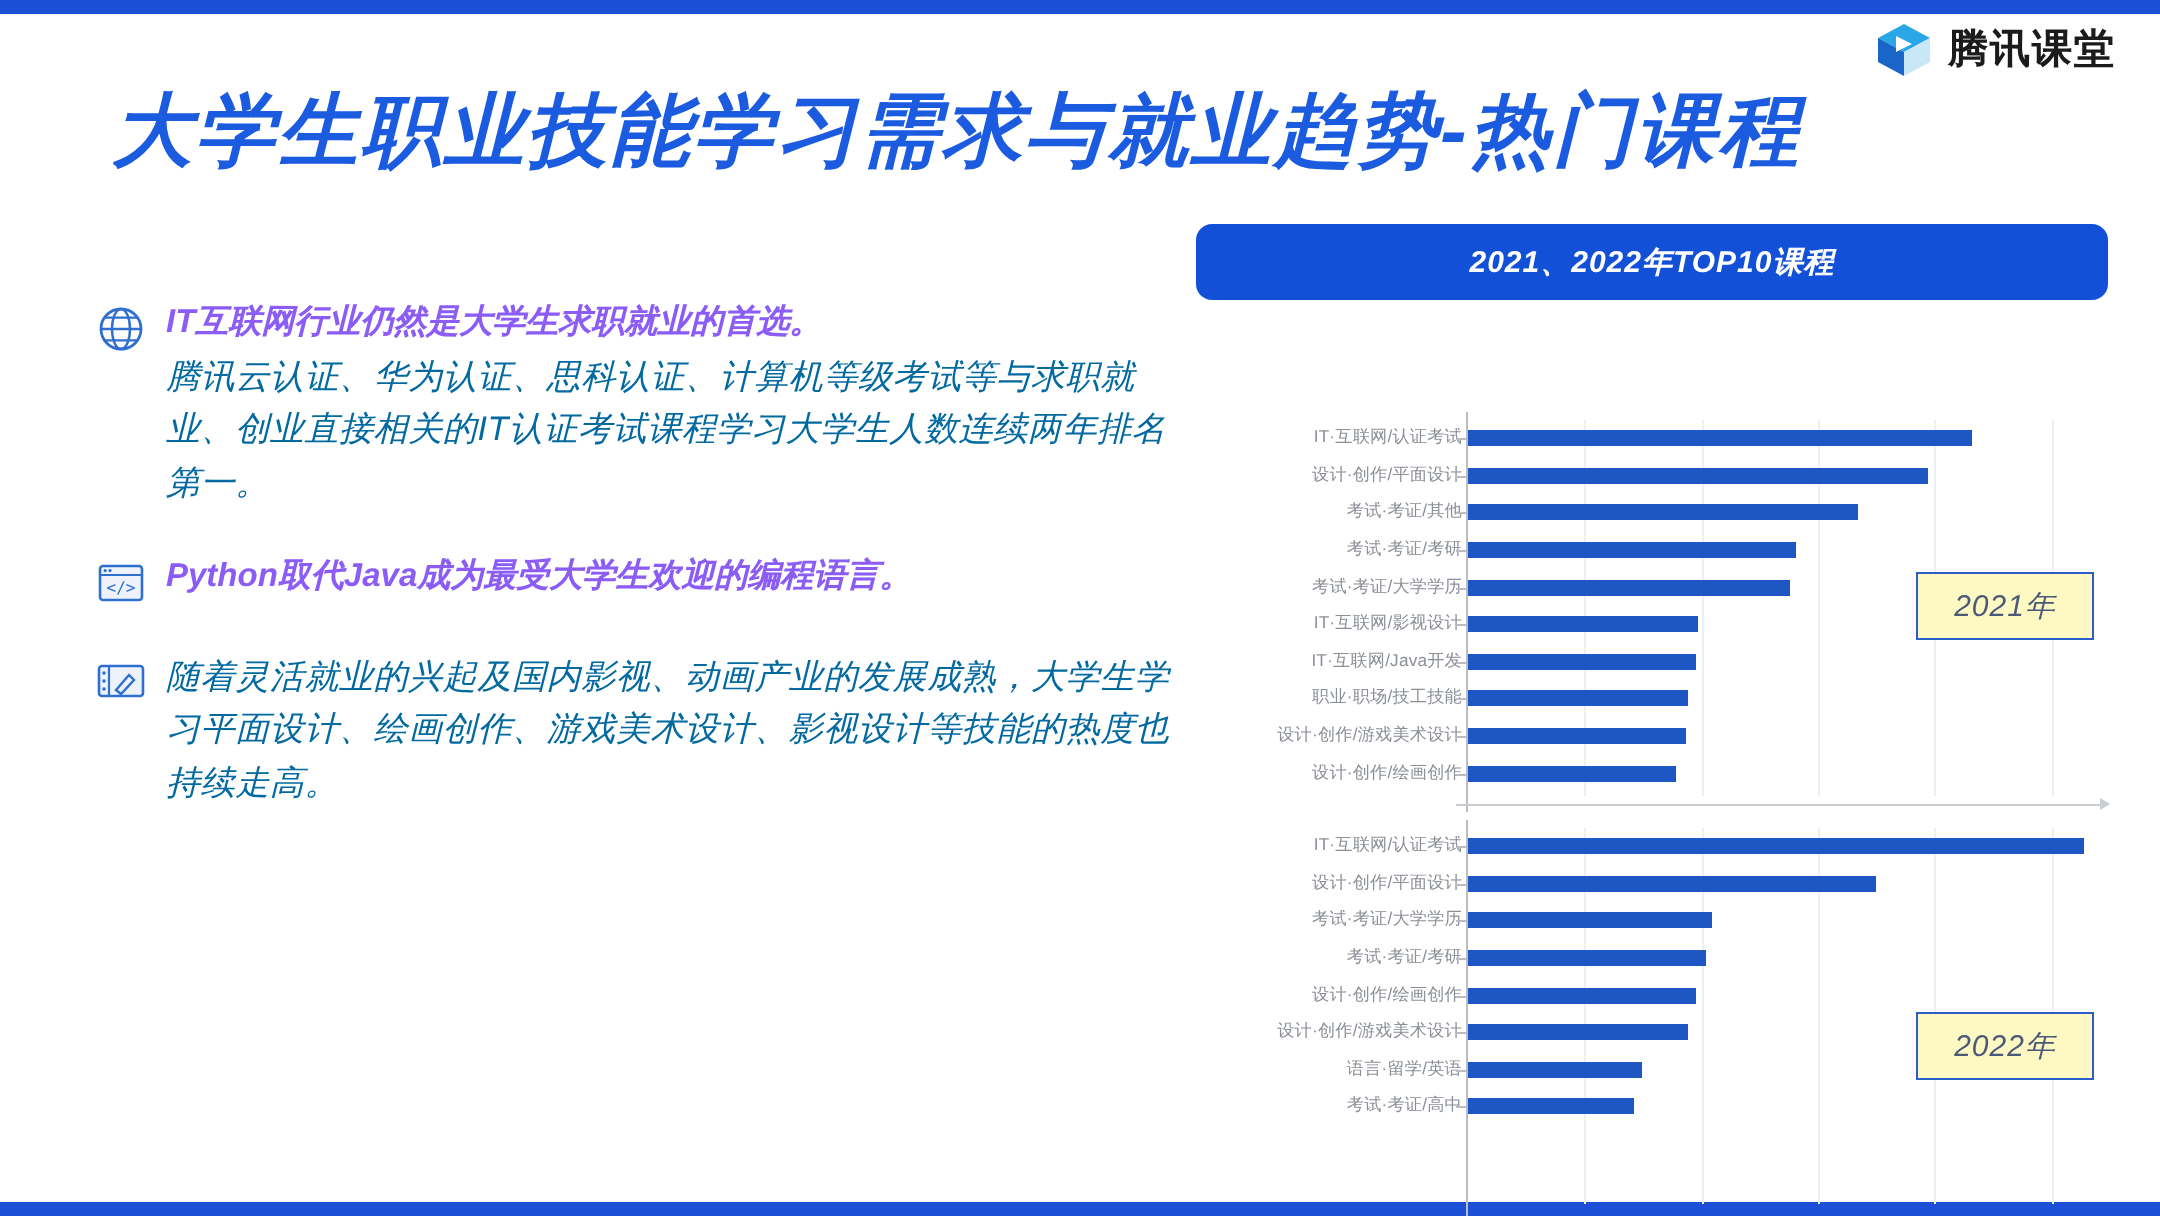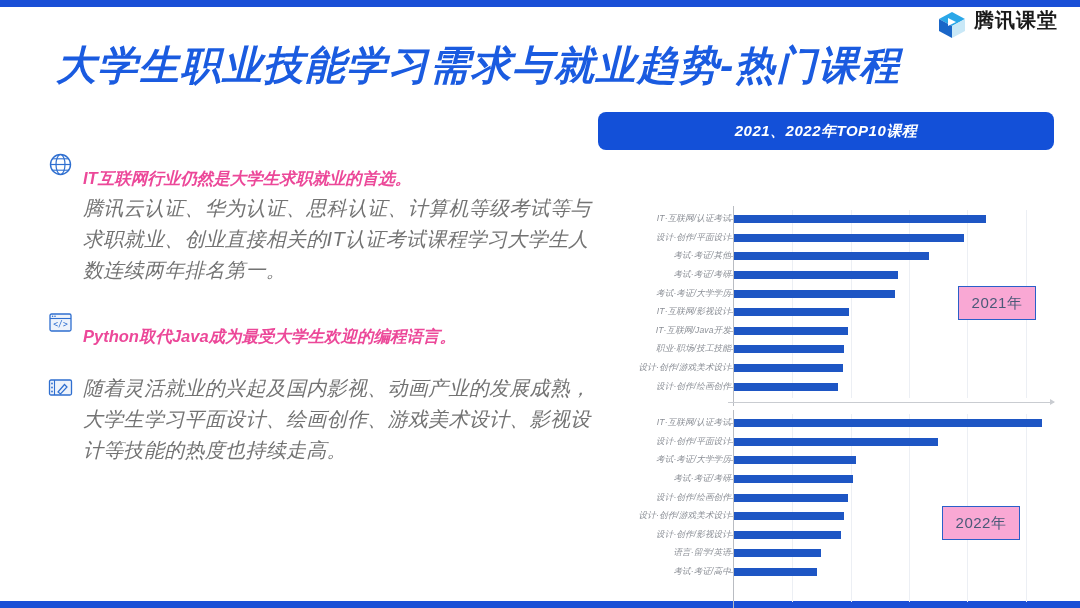--- a/index.html
+++ b/index.html
@@ -20,21 +20,21 @@
     background: #1a4fd6;
   }
   .bottom-rule {
     position: absolute; left: 0; bottom: 0; width: 1080px; height: 7px;
     background: #1a4fd6;
   }
 
   
   .logo {
     position: absolute; right: 22px; top: 10px;
-    display: flex; gap: 7px;
+    display: flex; align-items: center; gap: 7px;
   }
   .logo-mark { width: 30px; height: 30px; position: relative; }
   .logo-text {
     font-size: 20px; font-weight: 700; color: #1b1b1b;
     letter-spacing: 1px; line-height: 1;
   }
 
   
   .page-title {
     position: absolute; left: 56px; top: 38px;
@@ -46,24 +46,24 @@
   .left-col {
     position: absolute; left: 48px; top: 150px; width: 545px;
   }
   .bullet { display: flex; gap: 10px; margin-bottom: 22px; }
   .bullet-icon {
     flex: 0 0 auto; width: 25px; height: 25px; margin-top: 2px;
   }
   .bullet-body { flex: 1 1 auto; }
   .bullet-head {
     font-size: 16.5px; font-weight: 700; font-style: italic;
-    color: #ec4899; line-height: 1.45; margin-bottom: 2px; margin-top: 17px;
+    color: #8b5cf6; line-height: 1.45; margin-bottom: 2px;
   }
   .bullet-text {
-    font-size: 20px; font-style: italic; color: #737373;
+    font-size: 17px; font-style: italic; color: #0369a1;
     line-height: 1.55; letter-spacing: .3px;
   }
 
   
   .chart-panel {
     position: absolute; left: 598px; top: 112px;
     width: 456px; height: 462px;
   }
   .chart-title-bar {
     width: 456px; height: 38px; border-radius: 8px;
@@ -93,21 +93,21 @@
     background: #b9bcc2; left: 135px;
   }
   .rows { position: absolute; left: 0; right: 0; top: 0; }
   .row {
     height: 18.6px; display: flex; align-items: center;
     position: relative;
   }
   .row-label {
     position: absolute; right: 323px; width: 126px;
     text-align: right;
-    font-size: 8.6px; font-style: italic; color: #8b8f96;
+    font-size: 8.6px; color: #8b8f96;
     white-space: nowrap; letter-spacing: .1px;
   }
   .row-tick {
     position: absolute; left: 130px; width: 5px; height: 1px;
     background: #b9bcc2; top: 50%;
   }
   .bar {
     position: absolute; left: 136px; height: 8px;
     background: #1e56c4; top: 50%; transform: translateY(-50%);
   }
@@ -116,28 +116,28 @@
     background: #c9ccd1; top: 248px;
   }
   .sep-arrow {
     position: absolute; left: 452px; top: 245px;
     width: 0; height: 0;
     border-left: 5px solid #c9ccd1;
     border-top: 3px solid transparent;
     border-bottom: 3px solid transparent;
   }
   .year-badge {
-    position: absolute; width: 78px; height: 34px;
-    border: 1.6px solid #2a5fc9; background: #f9a8d4;
+    position: absolute; width: 89px; height: 34px;
+    border: 1.6px solid #2a5fc9; background: #fef9c3;
     display: flex; align-items: center; justify-content: center;
-    font-size: 15px; color: #4a5a78;
+    font-size: 15px; font-style: italic; color: #4a5a78;
     letter-spacing: .5px;
   }
   .year-badge.b2021 { left: 360px; top: 132px; }
-  .year-badge.b2022 { left: 344px; top: 352px; }
+  .year-badge.b2022 { left: 360px; top: 352px; }
 </style>
 </head>
 <body>
 
 <div class="slide">
 
   <div class="top-rule"></div>
   <div class="bottom-rule"></div>
 
   <div class="logo">
@@ -313,25 +313,20 @@
                 <div class="row-label">设计·创作/绘画创作</div>
                 <div class="row-tick"></div>
                 <div class="bar" style="width: 113.72px; background: rgb(30, 86, 196);"></div>
               </div>
               <div class="row">
                 <div class="row-label">设计·创作/游戏美术设计</div>
                 <div class="row-tick"></div>
                 <div class="bar" style="width: 109.637px; background: rgb(30, 86, 196);"></div>
               </div>
               <div class="row">
-                <div class="row-label">设计·创作/影视设计</div>
-                <div class="row-tick"></div>
-                <div class="bar" style="width: 106.721px; background: rgb(30, 86, 196);"></div>
-              </div>
-              <div class="row">
                 <div class="row-label">语言·留学/英语</div>
                 <div class="row-tick"></div>
                 <div class="bar" style="width: 86.8935px; background: rgb(30, 86, 196);"></div>
               </div>
               <div class="row">
                 <div class="row-label">考试·考证/高中</div>
                 <div class="row-tick"></div>
                 <div class="bar" style="width: 83.3944px; background: rgb(30, 86, 196);"></div>
               </div>
             </div>

